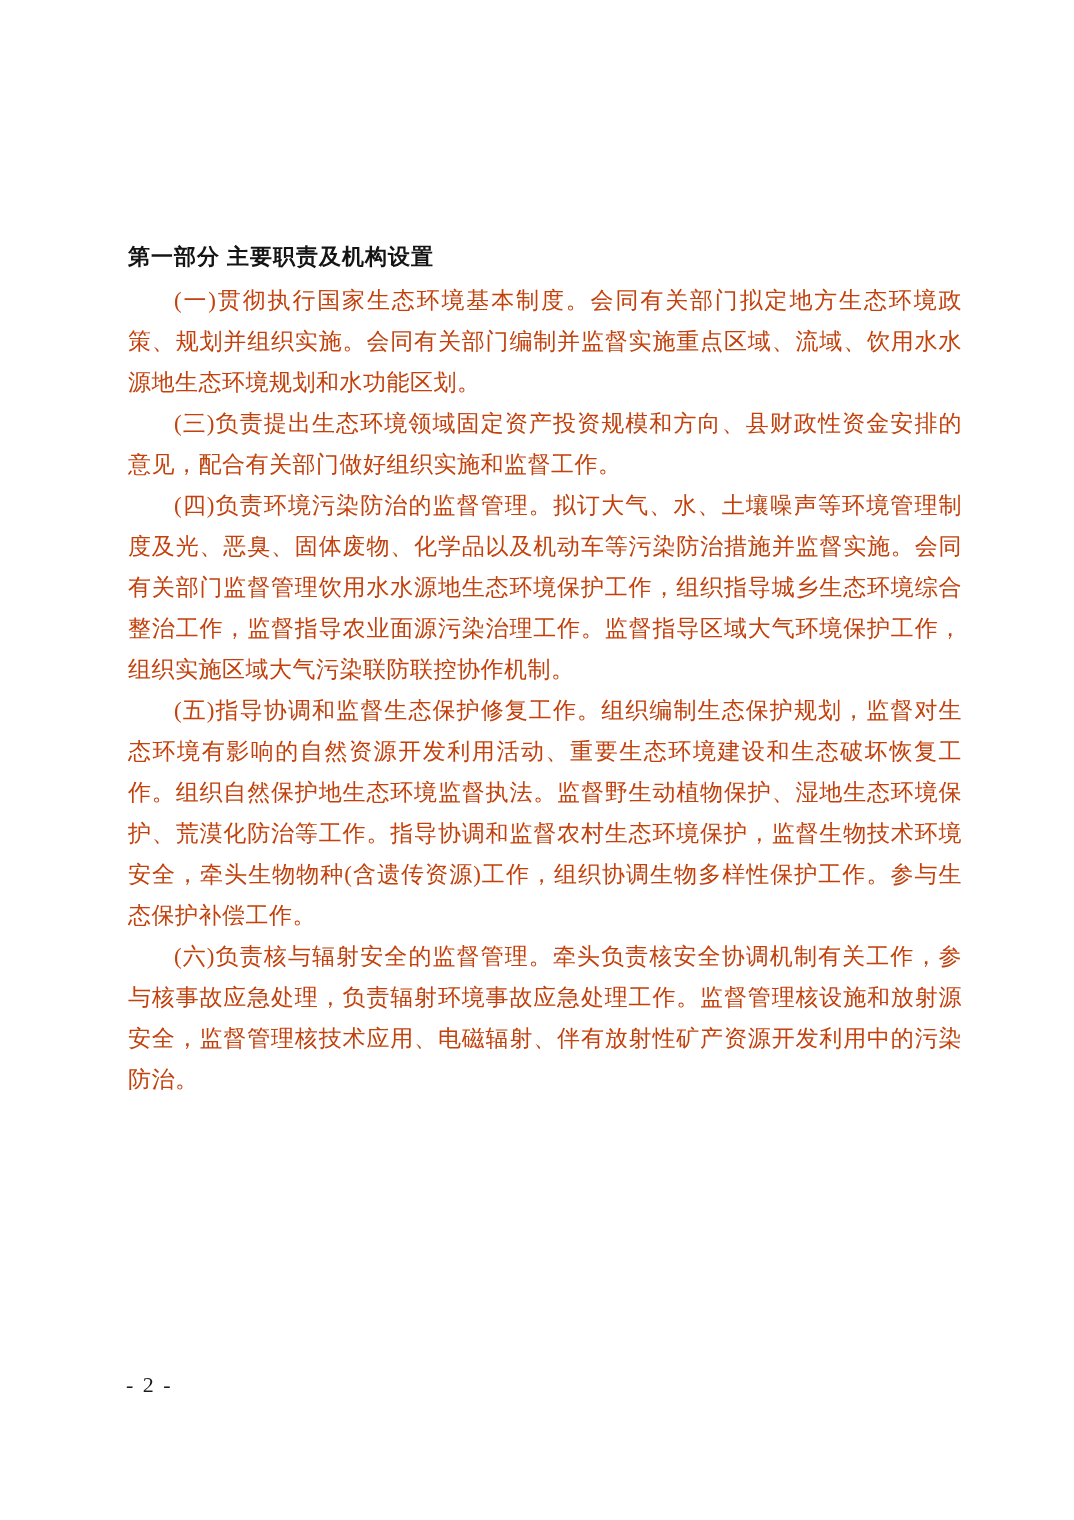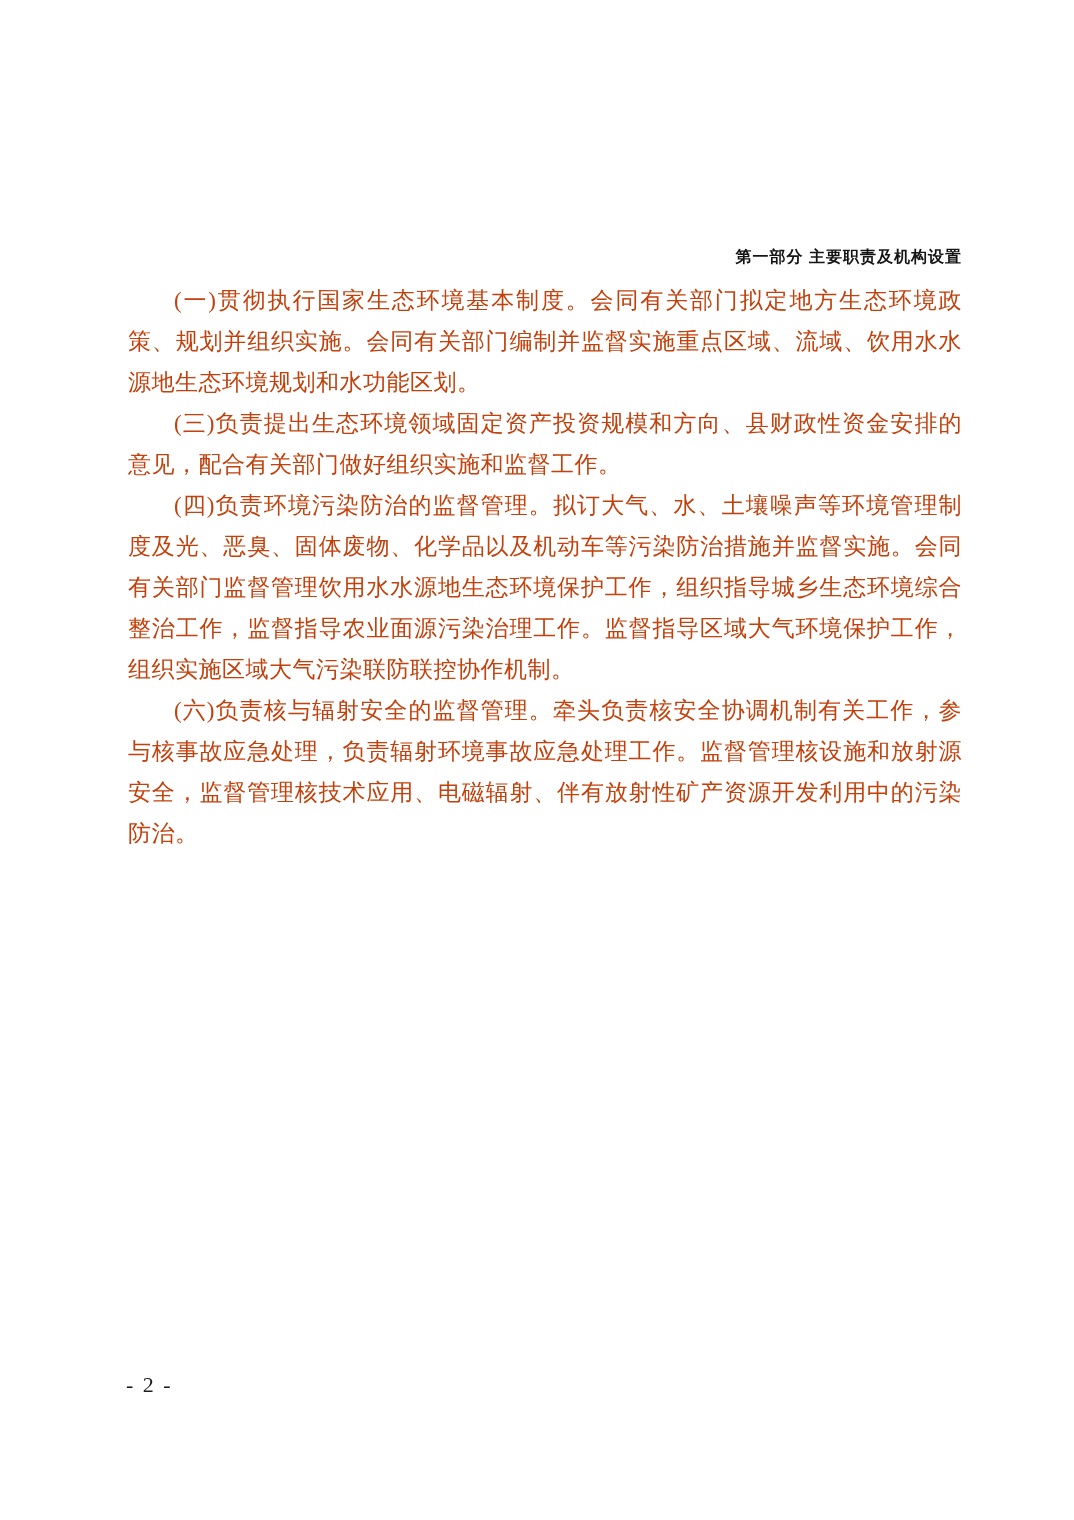--- a/index.html
+++ b/index.html
@@ -15,24 +15,24 @@
     color: #161616;
     overflow: hidden;
     box-sizing: border-box;
   }
   .content {
     box-sizing: border-box;
     padding: 234px 112px 0 128px;
   }
   .doc-title {
     margin: 0;
-    text-align: right;
+    text-align: left;
     font-family: "Liberation Sans", "DejaVu Sans", sans-serif;
     font-weight: bold;
-    font-size: 16px;
+    font-size: 22px;
     line-height: 46px;
     letter-spacing: 1px;
     color: #141414;
   }
   .section-heading {
     margin: 0;
     font-family: "Liberation Serif", "DejaVu Serif", serif;
     font-weight: bold;
     font-size: 25px;
     line-height: 41px;
@@ -63,16 +63,17 @@
 </style>
 </head>
 <body>
 
 <div class="page">
   <div class="content">
     <h1 class="doc-title">第一部分 主要职责及机构设置</h1>
     <p class="body-para">(一)贯彻执行国家生态环境基本制度。会同有关部门拟定地方生态环境政策、规划并组织实施。会同有关部门编制并监督实施重点区域、流域、饮用水水源地生态环境规划和水功能区划。</p>
     <p class="body-para">(三)负责提出生态环境领域固定资产投资规模和方向、县财政性资金安排的意见，配合有关部门做好组织实施和监督工作。</p>
     <p class="body-para">(四)负责环境污染防治的监督管理。拟订大气、水、土壤噪声等环境管理制度及光、恶臭、固体废物、化学品以及机动车等污染防治措施并监督实施。会同有关部门监督管理饮用水水源地生态环境保护工作，组织指导城乡生态环境综合整治工作，监督指导农业面源污染治理工作。监督指导区域大气环境保护工作，组织实施区域大气污染联防联控协作机制。</p>
+    <p class="body-para">(五)指导协调和监督生态保护修复工作。组织编制生态保护规划，监督对生态环境有影响的自然资源开发利用活动、重要生态环境建设和生态破坏恢复工作。组织自然保护地生态环境监督执法。监督野生动植物保护、湿地生态环境保护、荒漠化防治等工作。指导协调和监督农村生态环境保护，监督生物技术环境安全，牵头生物物种(含遗传资源)工作，组织协调生物多样性保护工作。参与生态保护补偿工作。</p>
     <p class="body-para">(六)负责核与辐射安全的监督管理。牵头负责核安全协调机制有关工作，参与核事故应急处理，负责辐射环境事故应急处理工作。监督管理核设施和放射源安全，监督管理核技术应用、电磁辐射、伴有放射性矿产资源开发利用中的污染防治。</p>
   </div>
   <div class="page-number">- 2 -</div>
 </div>
 
 </body></html>

